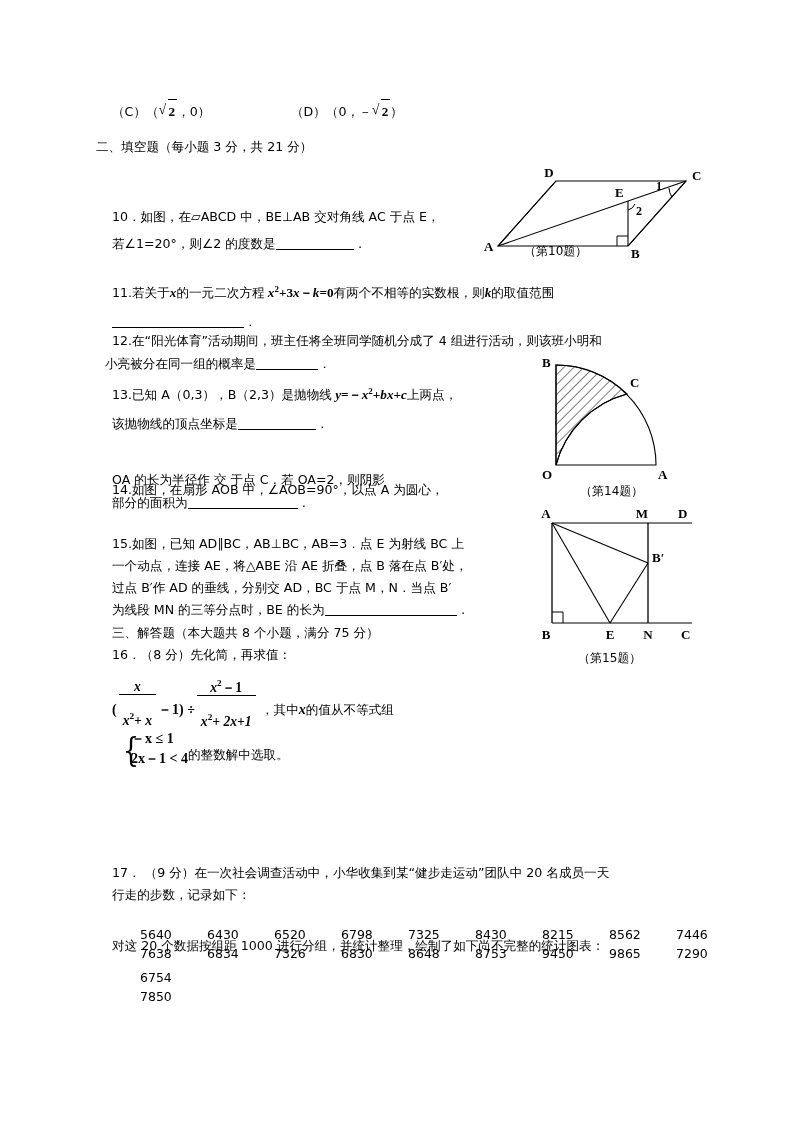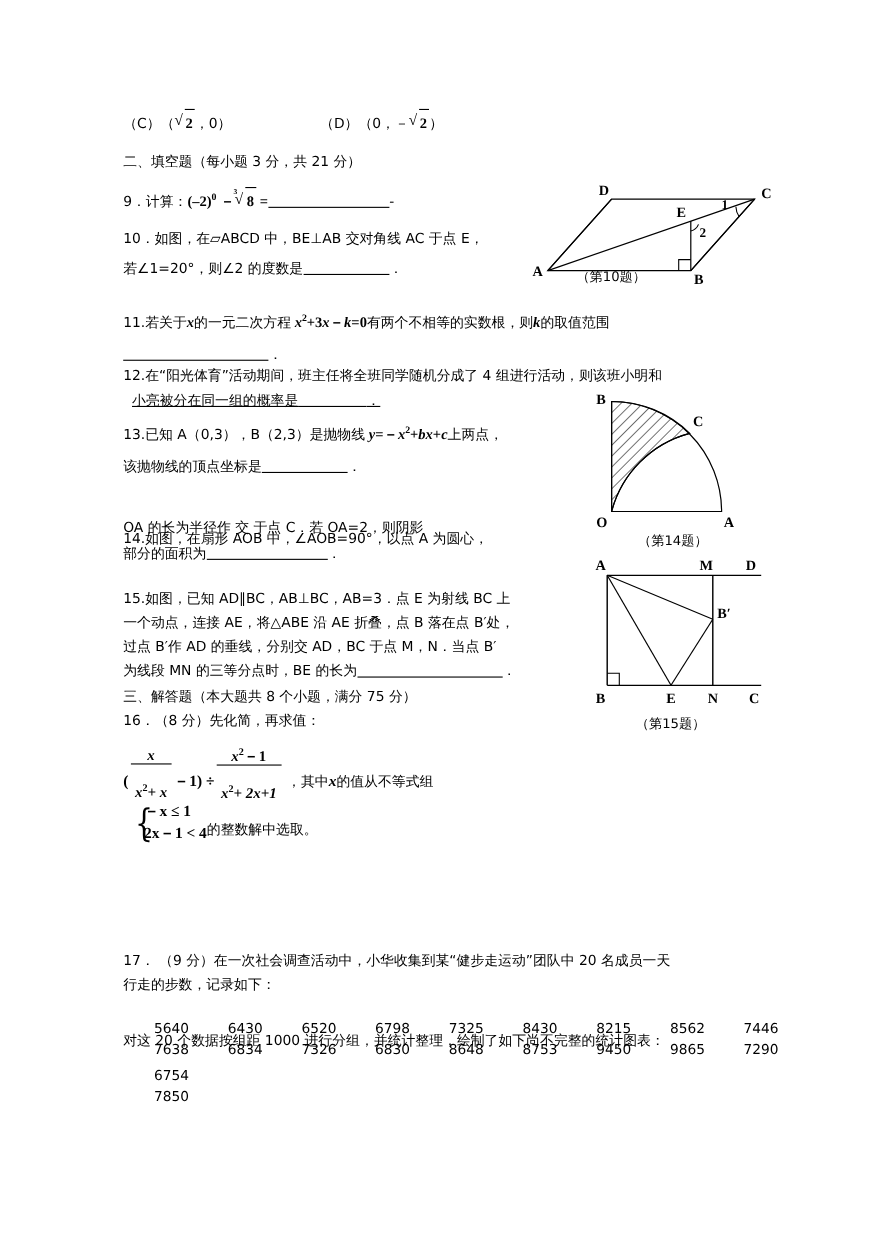--- a/index.html
+++ b/index.html
@@ -99,43 +99,38 @@
 <body>
 
 <div class="page">
 
   <div class="blk" style="left:112px; top:99px;">
     <span class="cn">（C）（</span><span class="rad"><span class="radbody mb">2</span></span><span class="cn">，0）</span>
     <span style="display:inline-block;width:74px;"></span>
     <span class="cn">（D）（0，－</span><span class="rad"><span class="radbody mb">2</span></span><span class="cn">）</span>
   </div>
 
-  <div class="blk cn" style="left:112px; top:135px;text-align:center;">二、填空题（每小题 3 分，共 21 分）</div>
-
-  <div class="blk" style="left:112px; top:168px;">
-    <span class="cn">9．计算：</span><span class="mb">(–2)</span><span class="sup">0</span>
-    <span class="mb">－</span><span class="rad" style="padding-left:10px;"><span class="cbrt-idx">3</span><span class="radbody mb">8</span></span>
-    <span class="mb">=</span><span class="blank-l"></span><span class="cn">-</span>
-  </div>
+  <div class="blk cn" style="left:96px; top:135px;text-align:center;">二、填空题（每小题 3 分，共 21 分）</div>
+
 
   <div class="blk cn" style="left:112px; top:205px;">10．如图，在▱ABCD 中，BE⊥AB 交对角线 AC 于点 E，</div>
   <div class="blk" style="left:112px; top:232px;">
     <span class="cn">若∠1=20°，则∠2 的度数是</span><span class="blank-m"></span><span class="cn">．</span>
   </div>
 
   <div class="blk" style="left:112px; top:278px;">
     <span class="cn">11.若关于</span><span class="mi">x</span><span class="cn">的一元二次方程</span>
     <span class="mi">x</span><span class="sup">2</span><span class="mb">+3</span><span class="mi">x</span><span class="mb">－</span><span class="mi">k</span><span class="mb">=</span><span class="mb">0</span><span class="cn">有两个不相等的实数根，则</span><span class="mi">k</span><span class="cn">的取值范围</span>
   </div>
   <div class="blk" style="left:112px; top:310px;">
     <span class="blank-xl"></span><span class="cn">．</span>
   </div>
 
   <div class="blk cn" style="left:112px; top:329px;">12.在“阳光体育”活动期间，班主任将全班同学随机分成了 4 组进行活动，则该班小明和</div>
-  <div class="blk" style="left:120px; top:352px;text-decoration:underline;">
+  <div class="blk" style="left:105px; top:352px;">
     <span class="cn">小亮被分在同一组的概率是</span><span class="blank-s"></span><span class="cn">．</span>
   </div>
 
   <div class="blk" style="left:112px; top:380px;">
     <span class="cn">13.已知 A（0,3），B（2,3）是抛物线</span>
     <span class="mi">y</span><span class="mb">=</span><span class="mb">－</span><span class="mi">x</span><span class="sup">2</span><span class="mb">+</span><span class="mi">b</span><span class="mi">x</span><span class="mb">+</span><span class="mi">c</span><span class="cn">上两点，</span>
   </div>
   <div class="blk" style="left:112px; top:412px;">
     <span class="cn">该抛物线的顶点坐标是</span><span class="blank-m"></span><span class="cn">．</span>
   </div>

